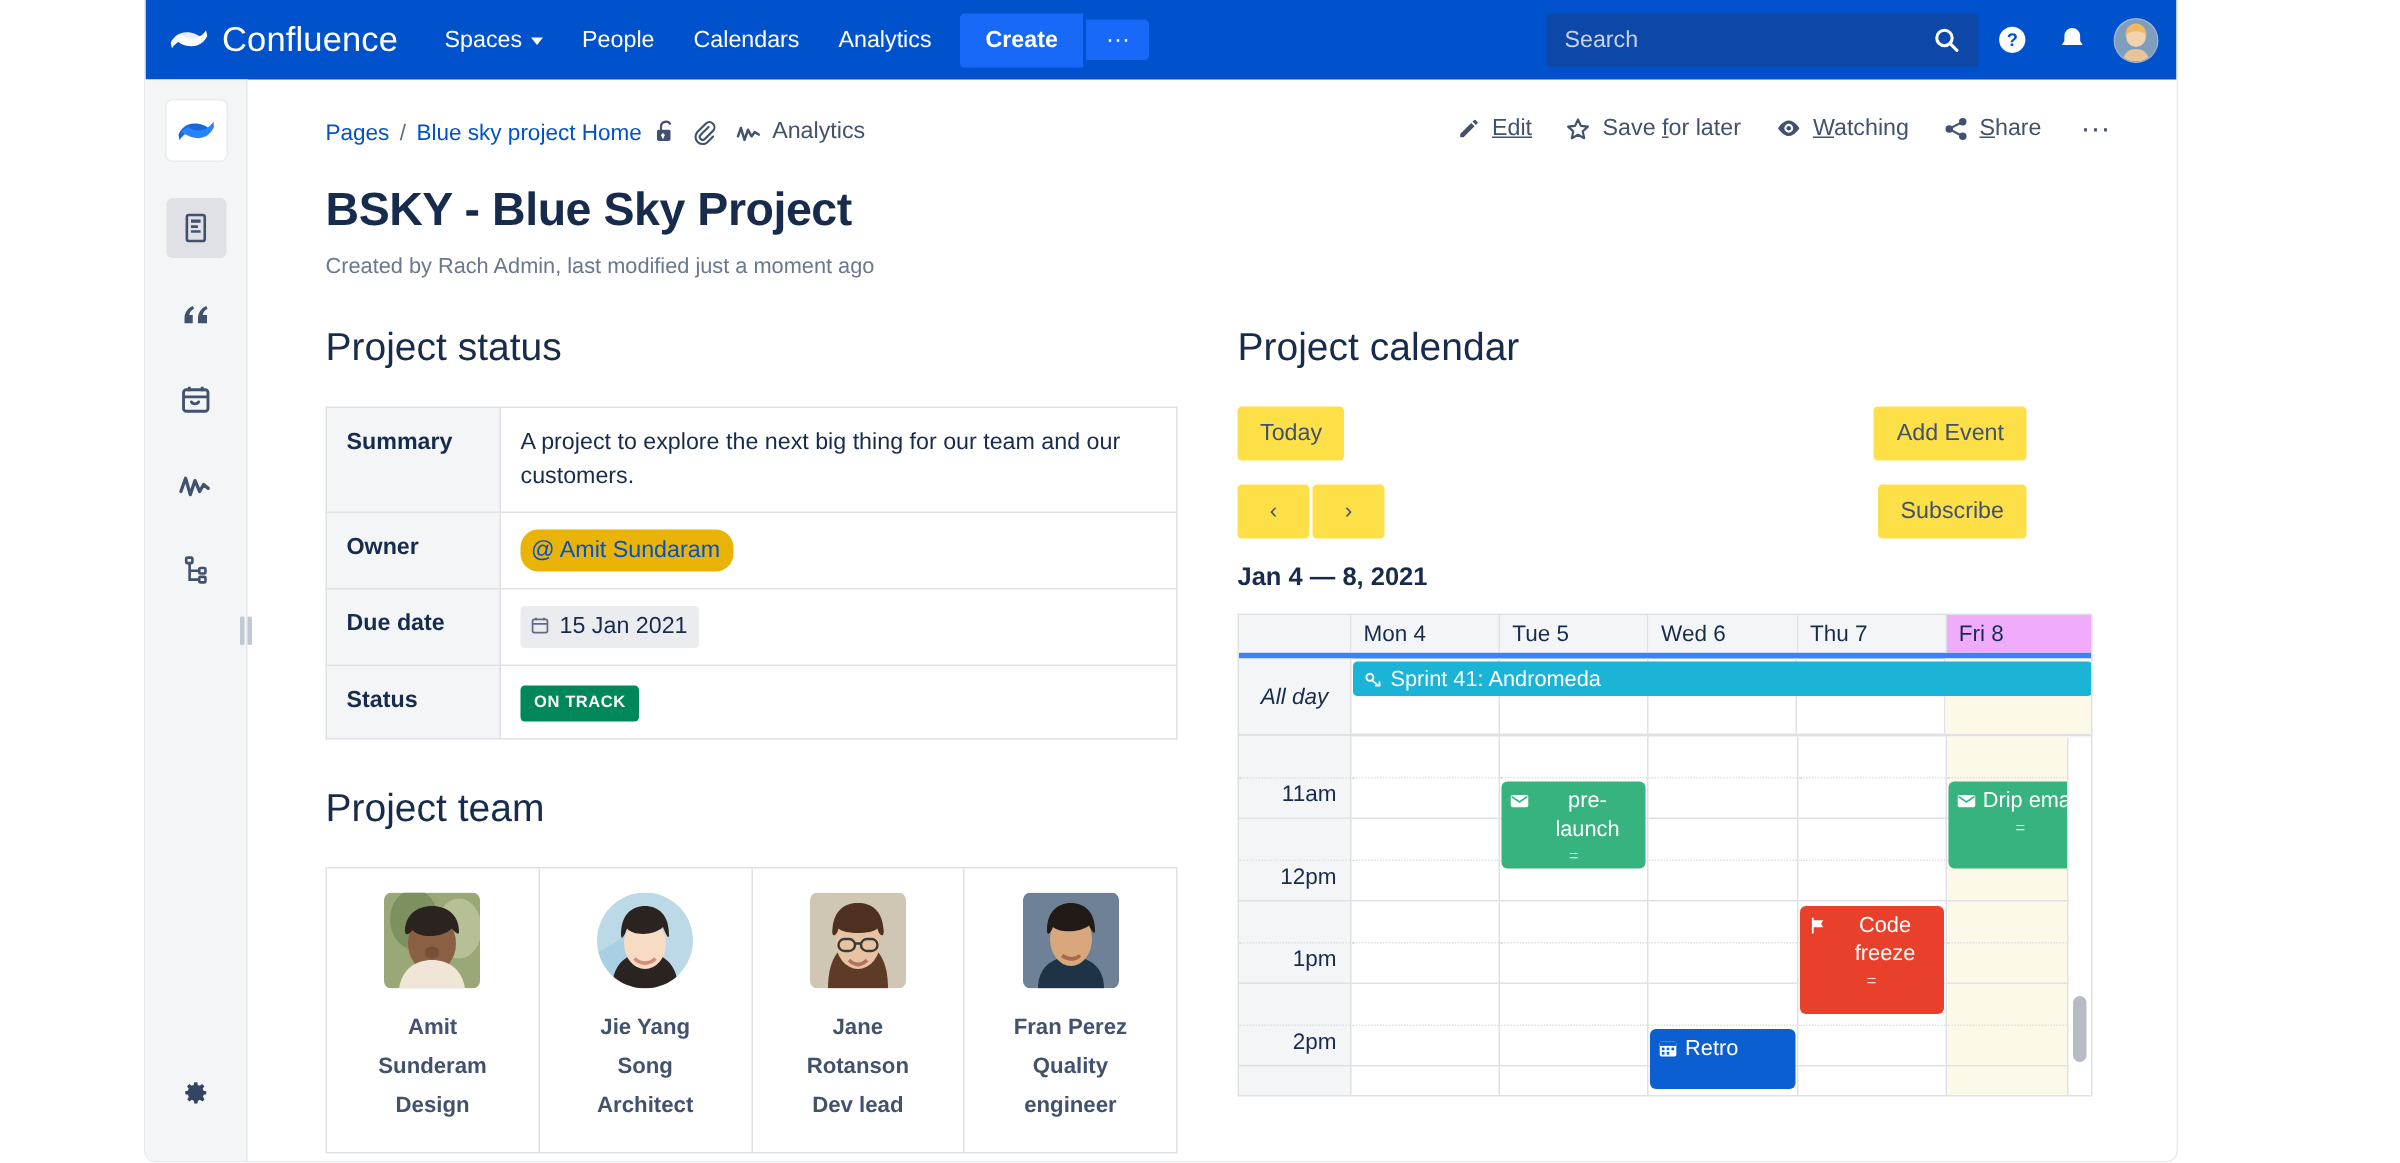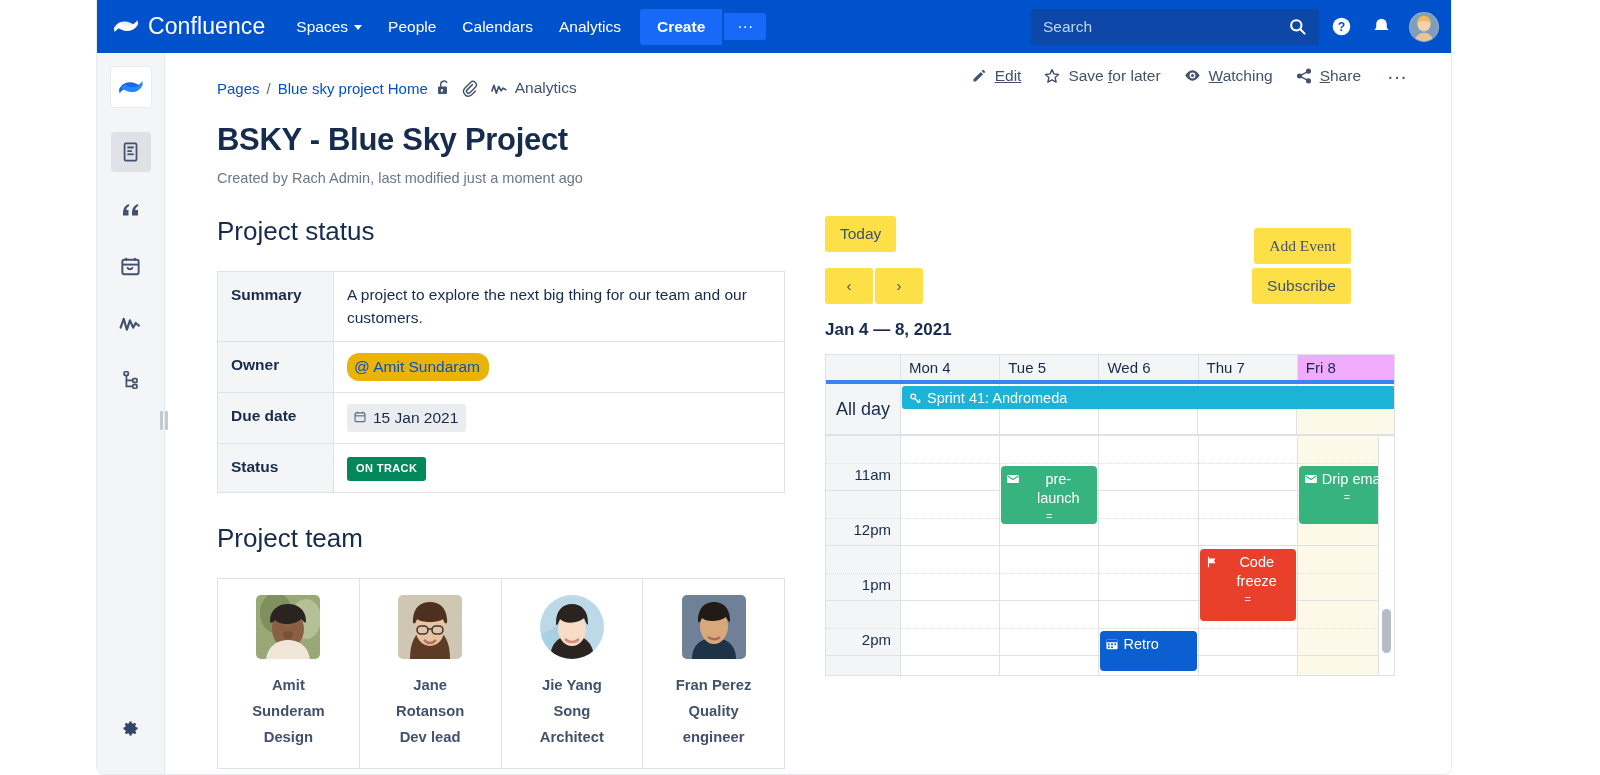--- a/index.html
+++ b/index.html
@@ -88,21 +88,21 @@
 
   
   .page { flex: 1; padding: 22px 40px 0 52px; overflow: hidden; position: relative; }
   .crumbrow { display: flex; align-items: center; height: 26px; }
   .crumbs { display: flex; align-items: center; gap: 7px; font-size: 15px; }
   .crumb-link { color: #0052CC; cursor: pointer; }
   .crumb-sep { color: #5e6c84; }
   .crumb-icon { margin-left: 7px; display: flex; align-items: center; cursor: pointer; }
   .crumb-analytics { display: flex; align-items: center; gap: 6px; margin-left: 12px; color: #42526E; font-size: 15.5px; cursor: pointer; }
 
-  .pageactions { position: absolute; right: 40px; top: 13px; display: flex; align-items: center; gap: 22px; }
+  .pageactions { position: absolute; right: 40px; top: 23px; display: flex; align-items: center; gap: 22px; }
   .pa { display: flex; align-items: center; gap: 7px; color: #42526E; font-size: 15.5px; cursor: pointer; }
   .pa u { text-decoration: underline; }
   .pa-more { color: #42526E; font-size: 20px; cursor: pointer; line-height: .5; padding: 0 4px; }
 
   h1.title { font-size: 31px; color: #172B4D; font-weight: bold; margin: 21px 0 0 0; letter-spacing: -.3px; }
   .subtitle { font-size: 14.5px; color: #6B778C; margin-top: 12px; }
 
   .cols { display: flex; margin-top: 30px; gap: 40px; }
   .col-left { width: 568px; flex: none; }
   .col-right { flex: 1; }
@@ -140,36 +140,36 @@
 
   
   .cal-toolbar { position: relative; height: 96px; }
   .btn {
     background: #fde047; color: #42526E; border: none; border-radius: 3px;
     font-size: 15.5px; font-family: inherit; padding: 8px 15px; cursor: pointer; line-height: 1.3;
   }
   .btn-today { position: absolute; left: 0; top: 0; }
   .navgrp { position: absolute; left: 0; top: 52px; display: flex; gap: 2px; }
   .btn-arrow { padding: 8px 0; width: 48px; text-align: center; font-size: 15px; }
-  .btn-add { position: absolute; right: 60px; top: 12px; font-family: Liberation Serif, serif; }
+  .btn-add { position: absolute; right: 60px; top: 0; }
   .btn-sub { position: absolute; right: 60px; top: 52px; }
   .cal-range { font-size: 17px; font-weight: bold; color: #172B4D; margin: 8px 0 14px; }
 
   .calwrap { position: relative; width: 570px; border: 1px solid #DFE1E6; background: #fff; height: 322px; overflow: hidden; }
   .calgrid { position: relative; width: 570px; }
   .calhead { display: flex; height: 29px; border-bottom: 4px solid #3b82f6; }
   .gutter { width: 75px; flex: none; border-right: 1px solid #DFE1E6; background: #F4F5F7; }
   .dcol { flex: 1; border-right: 1px solid #DFE1E6; padding: 4px 0 0 8px;
           font-size: 15px; color: #172B4D; background: #F4F5F7; }
   .dcol.today { background: #f0abfc; }
   .dcol:last-child { border-right: none; }
 
   .allday { display: flex; height: 52px; border-bottom: 2px solid #DFE1E6; position: relative; }
   .allday .gutter { display: flex; align-items: center; justify-content: center;
-    font-size: 18px; color: #172B4D; background: #F4F5F7; }
+    font-size: 15px; color: #172B4D; background: #F4F5F7; font-style: italic; }
   .adcells { flex: 1; display: flex; position: relative; }
   .adcell { flex: 1; border-right: 1px solid #DFE1E6; }
   .adcell.today { background: #FDF9E8; }
   .adcell:last-child { border-right: none; }
   .ad-event {
     position: absolute; left: 1px; top: 2px; right: 1px; height: 23px;
     background: #1BB4D6; color: #fff; border-radius: 3px; font-size: 14.5px;
     display: flex; align-items: center; gap: 5px; padding: 0 6px; cursor: pointer;
     overflow: hidden; white-space: nowrap;
   }
@@ -445,71 +445,72 @@
                   <path d="M10 64c2-13 11-19 22-19s20 6 22 19z" fill="#efe6d8"></path>
                   <ellipse cx="32" cy="40" rx="5" ry="4" fill="#764f36"></ellipse>
                 </svg>
               </div>
               <div class="tname">Amit</div>
               <div class="tname">Sunderam</div>
               <div class="tname">Design</div>
             </div>
 
             <div class="teamcell">
+              <div class="tavatar" style="border-radius:50%">
+                <svg width="64" height="64" viewBox="0 0 64 64">
+                  <rect width="64" height="64" fill="#bcd9e8"></rect>
+                  <path d="M0 40c14-6 26-16 34-30l14 10-20 44H0z" fill="#a8cfe2"></path>
+                  <path d="M10 64c0-15 9-24 22-24s22 9 22 24z" fill="#2b2320"></path>
+                  <ellipse cx="32" cy="34" rx="14" ry="17" fill="#f6dcc4"></ellipse>
+                  <path d="M16 28c0-13 7-19 16-19s16 6 16 19c0 4-2 0-4-5-6 6-20 6-24 1-2 6-4 8-4 4z" fill="#2b2320"></path>
+                  <path d="M25 44c4 4 10 4 14 0" stroke="#d78b7a" stroke-width="2.5" fill="none"></path>
+                </svg>
+              </div>
+              <div class="tname">Jie Yang</div>
+              <div class="tname">Song</div>
+              <div class="tname">Architect</div>
+            </div>
+
+            <div class="teamcell">
               <div class="tavatar">
                 <svg width="64" height="64" viewBox="0 0 64 64">
                   <rect width="64" height="64" fill="#cfc6b4"></rect>
                   <path d="M12 64c0-16 5-30 20-30s20 14 20 30z" fill="#5d3b26"></path>
                   <ellipse cx="32" cy="32" rx="15" ry="19" fill="#e8c3a3"></ellipse>
                   <path d="M15 24c1-12 8-17 17-17s16 5 17 17c1 7-3 5-4 0-4 4-22 4-26 0-1 5-5 7-4 0z" fill="#4e3020"></path>
                   <rect x="19" y="31" width="11" height="8" rx="4" fill="none" stroke="#3a3a3a" stroke-width="1.6"></rect>
                   <rect x="34" y="31" width="11" height="8" rx="4" fill="none" stroke="#3a3a3a" stroke-width="1.6"></rect>
                   <line x1="30" y1="34" x2="34" y2="34" stroke="#3a3a3a" stroke-width="1.6"></line>
                   <path d="M26 45c4 4 8 4 12 0" stroke="#b3735c" stroke-width="2.5" fill="none"></path>
                 </svg>
               </div>
               <div class="tname">Jane</div>
               <div class="tname">Rotanson</div>
               <div class="tname">Dev lead</div>
             </div>
 
             <div class="teamcell">
-              <div class="tavatar" style="border-radius:50%">
-                <svg width="64" height="64" viewBox="0 0 64 64">
-                  <rect width="64" height="64" fill="#bcd9e8"></rect>
-                  <path d="M0 40c14-6 26-16 34-30l14 10-20 44H0z" fill="#a8cfe2"></path>
-                  <path d="M10 64c0-15 9-24 22-24s22 9 22 24z" fill="#2b2320"></path>
-                  <ellipse cx="32" cy="34" rx="14" ry="17" fill="#f6dcc4"></ellipse>
-                  <path d="M16 28c0-13 7-19 16-19s16 6 16 19c0 4-2 0-4-5-6 6-20 6-24 1-2 6-4 8-4 4z" fill="#2b2320"></path>
-                  <path d="M25 44c4 4 10 4 14 0" stroke="#d78b7a" stroke-width="2.5" fill="none"></path>
-                </svg>
-              </div>
-              <div class="tname">Jie Yang</div>
-              <div class="tname">Song</div>
-              <div class="tname">Architect</div>
-            </div>
-
-            <div class="teamcell">
               <div class="tavatar">
                 <svg width="64" height="64" viewBox="0 0 64 64">
                   <rect width="64" height="64" fill="#6f8196"></rect>
                   <path d="M10 64c0-14 9-21 22-21s22 7 22 21z" fill="#1f3347"></path>
                   <ellipse cx="32" cy="31" rx="14" ry="18" fill="#d8a87c"></ellipse>
                   <path d="M16 25c0-12 7-18 16-18s16 6 16 18c0 4-2 1-4-3-6 5-20 5-24 1-2 5-4 6-4 2z" fill="#211a16"></path>
                   <path d="M26 42c4 3 9 3 12 0" stroke="#a9694c" stroke-width="2.4" fill="none"></path>
                 </svg>
               </div>
               <div class="tname">Fran Perez</div>
               <div class="tname">Quality</div>
               <div class="tname">engineer</div>
             </div>
           </div>
         </div>
 
         <div class="col-right">
+          <h2 class="sec">Project calendar</h2>
 
           <div class="cal-toolbar">
             <button class="btn btn-today">Today</button>
             <div class="navgrp">
               <button class="btn btn-arrow">‹</button>
               <button class="btn btn-arrow">›</button>
             </div>
             <button class="btn btn-add">Add Event</button>
             <button class="btn btn-sub">Subscribe</button>
           </div>

